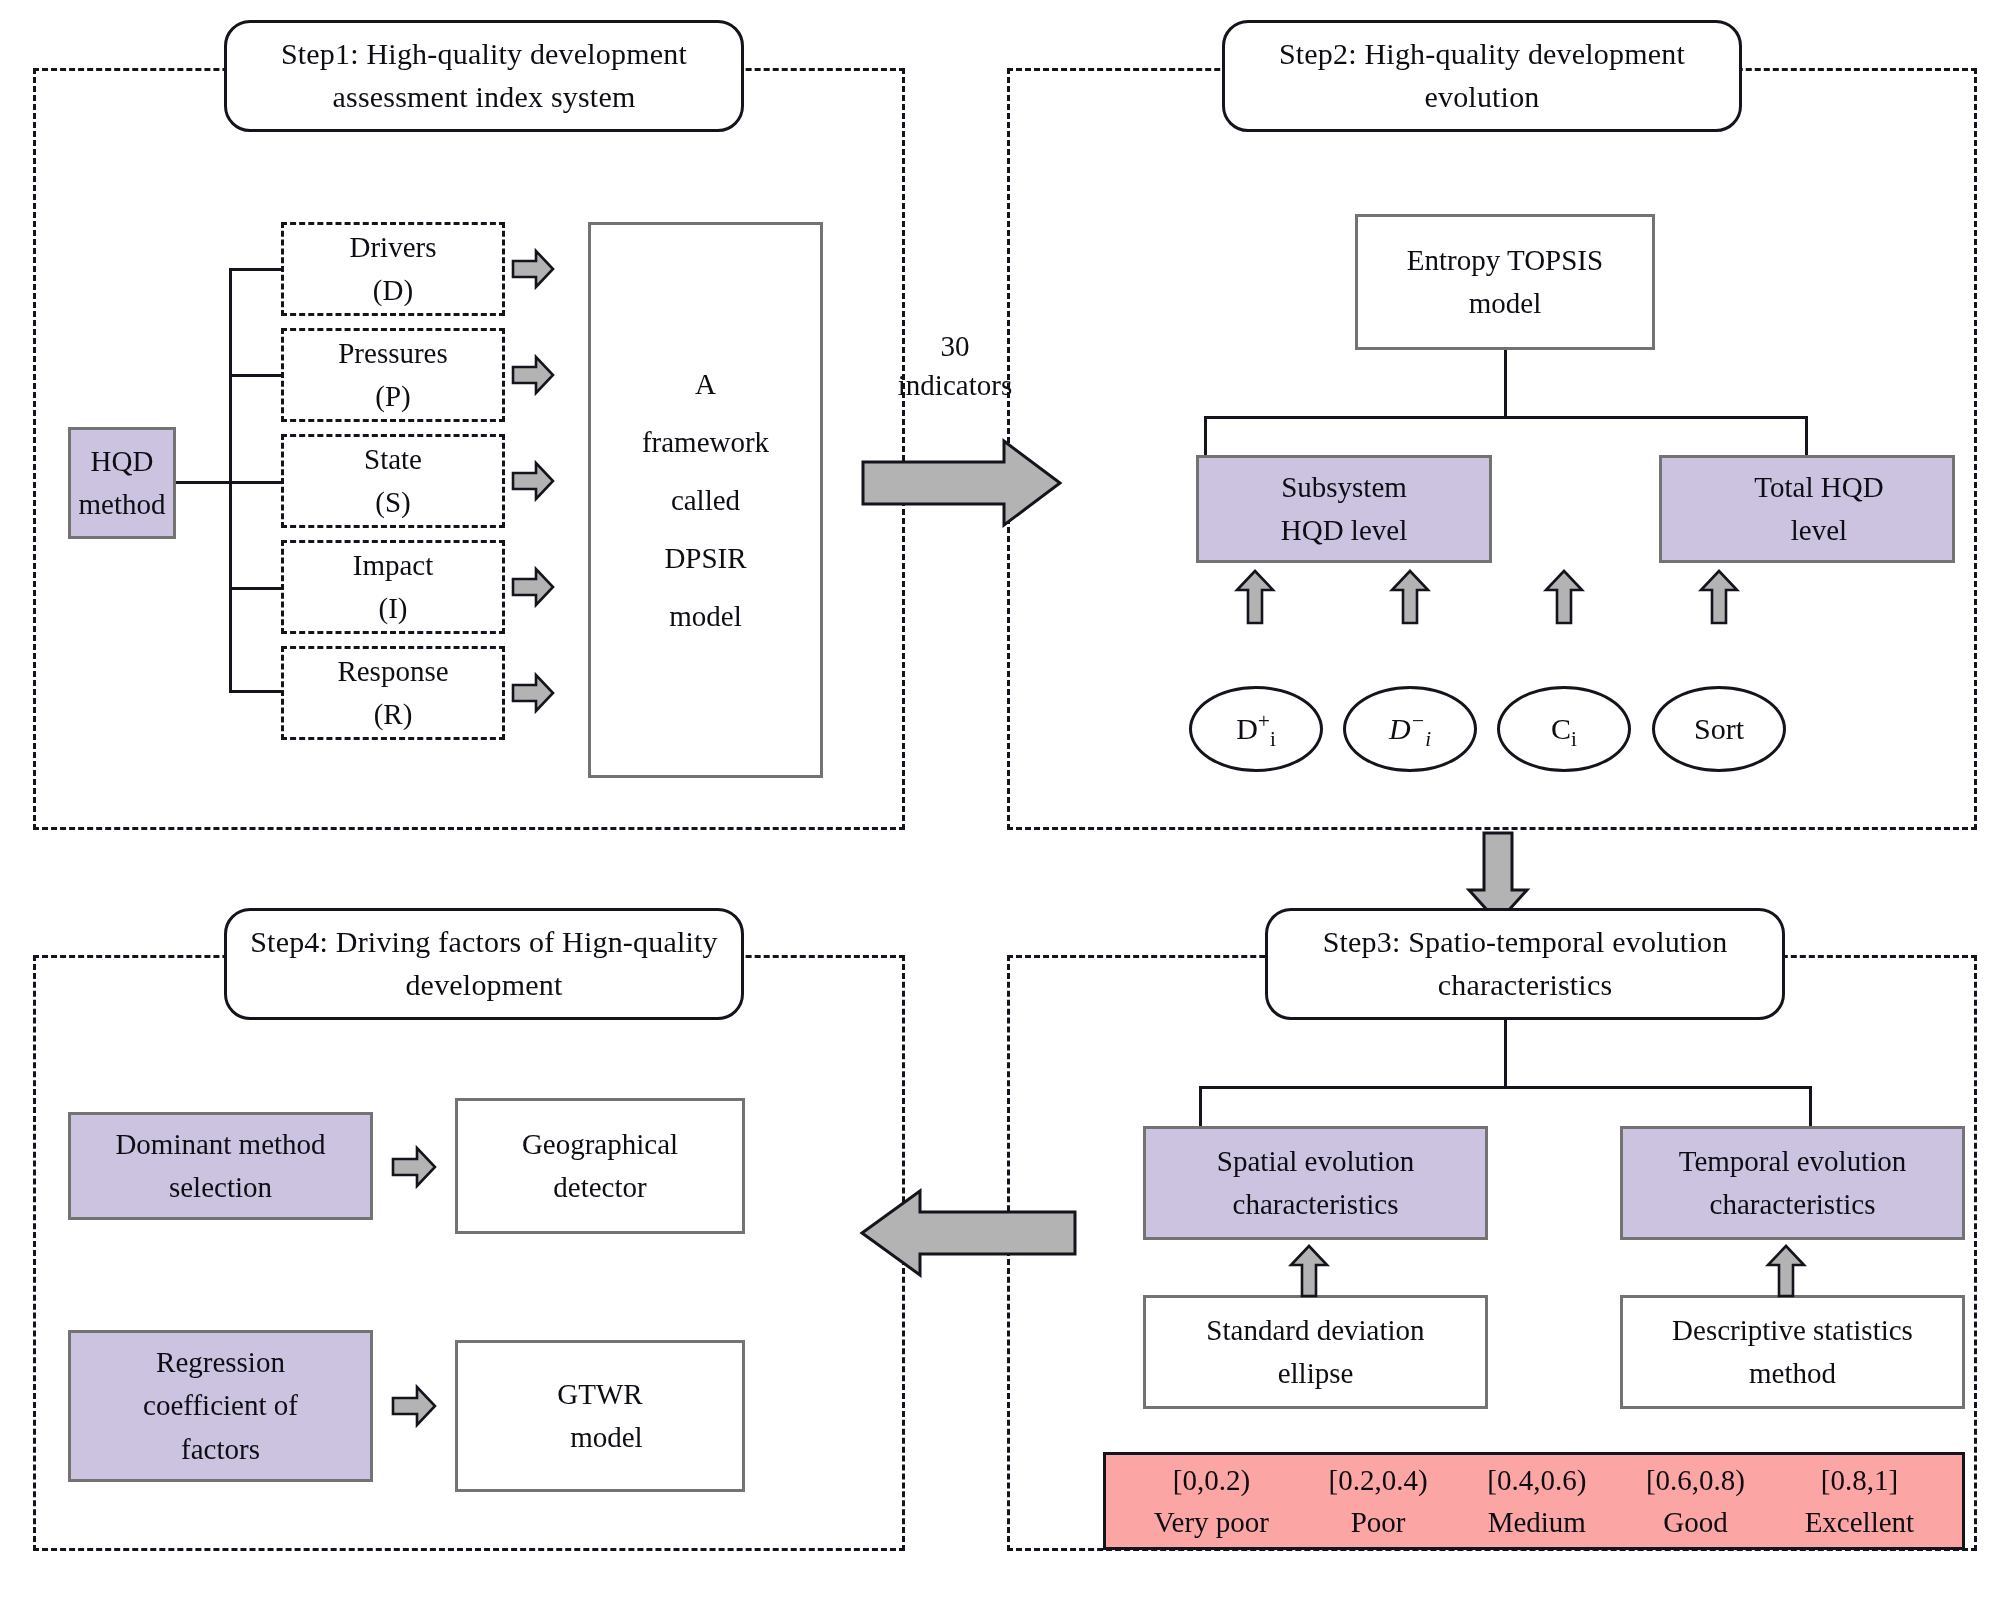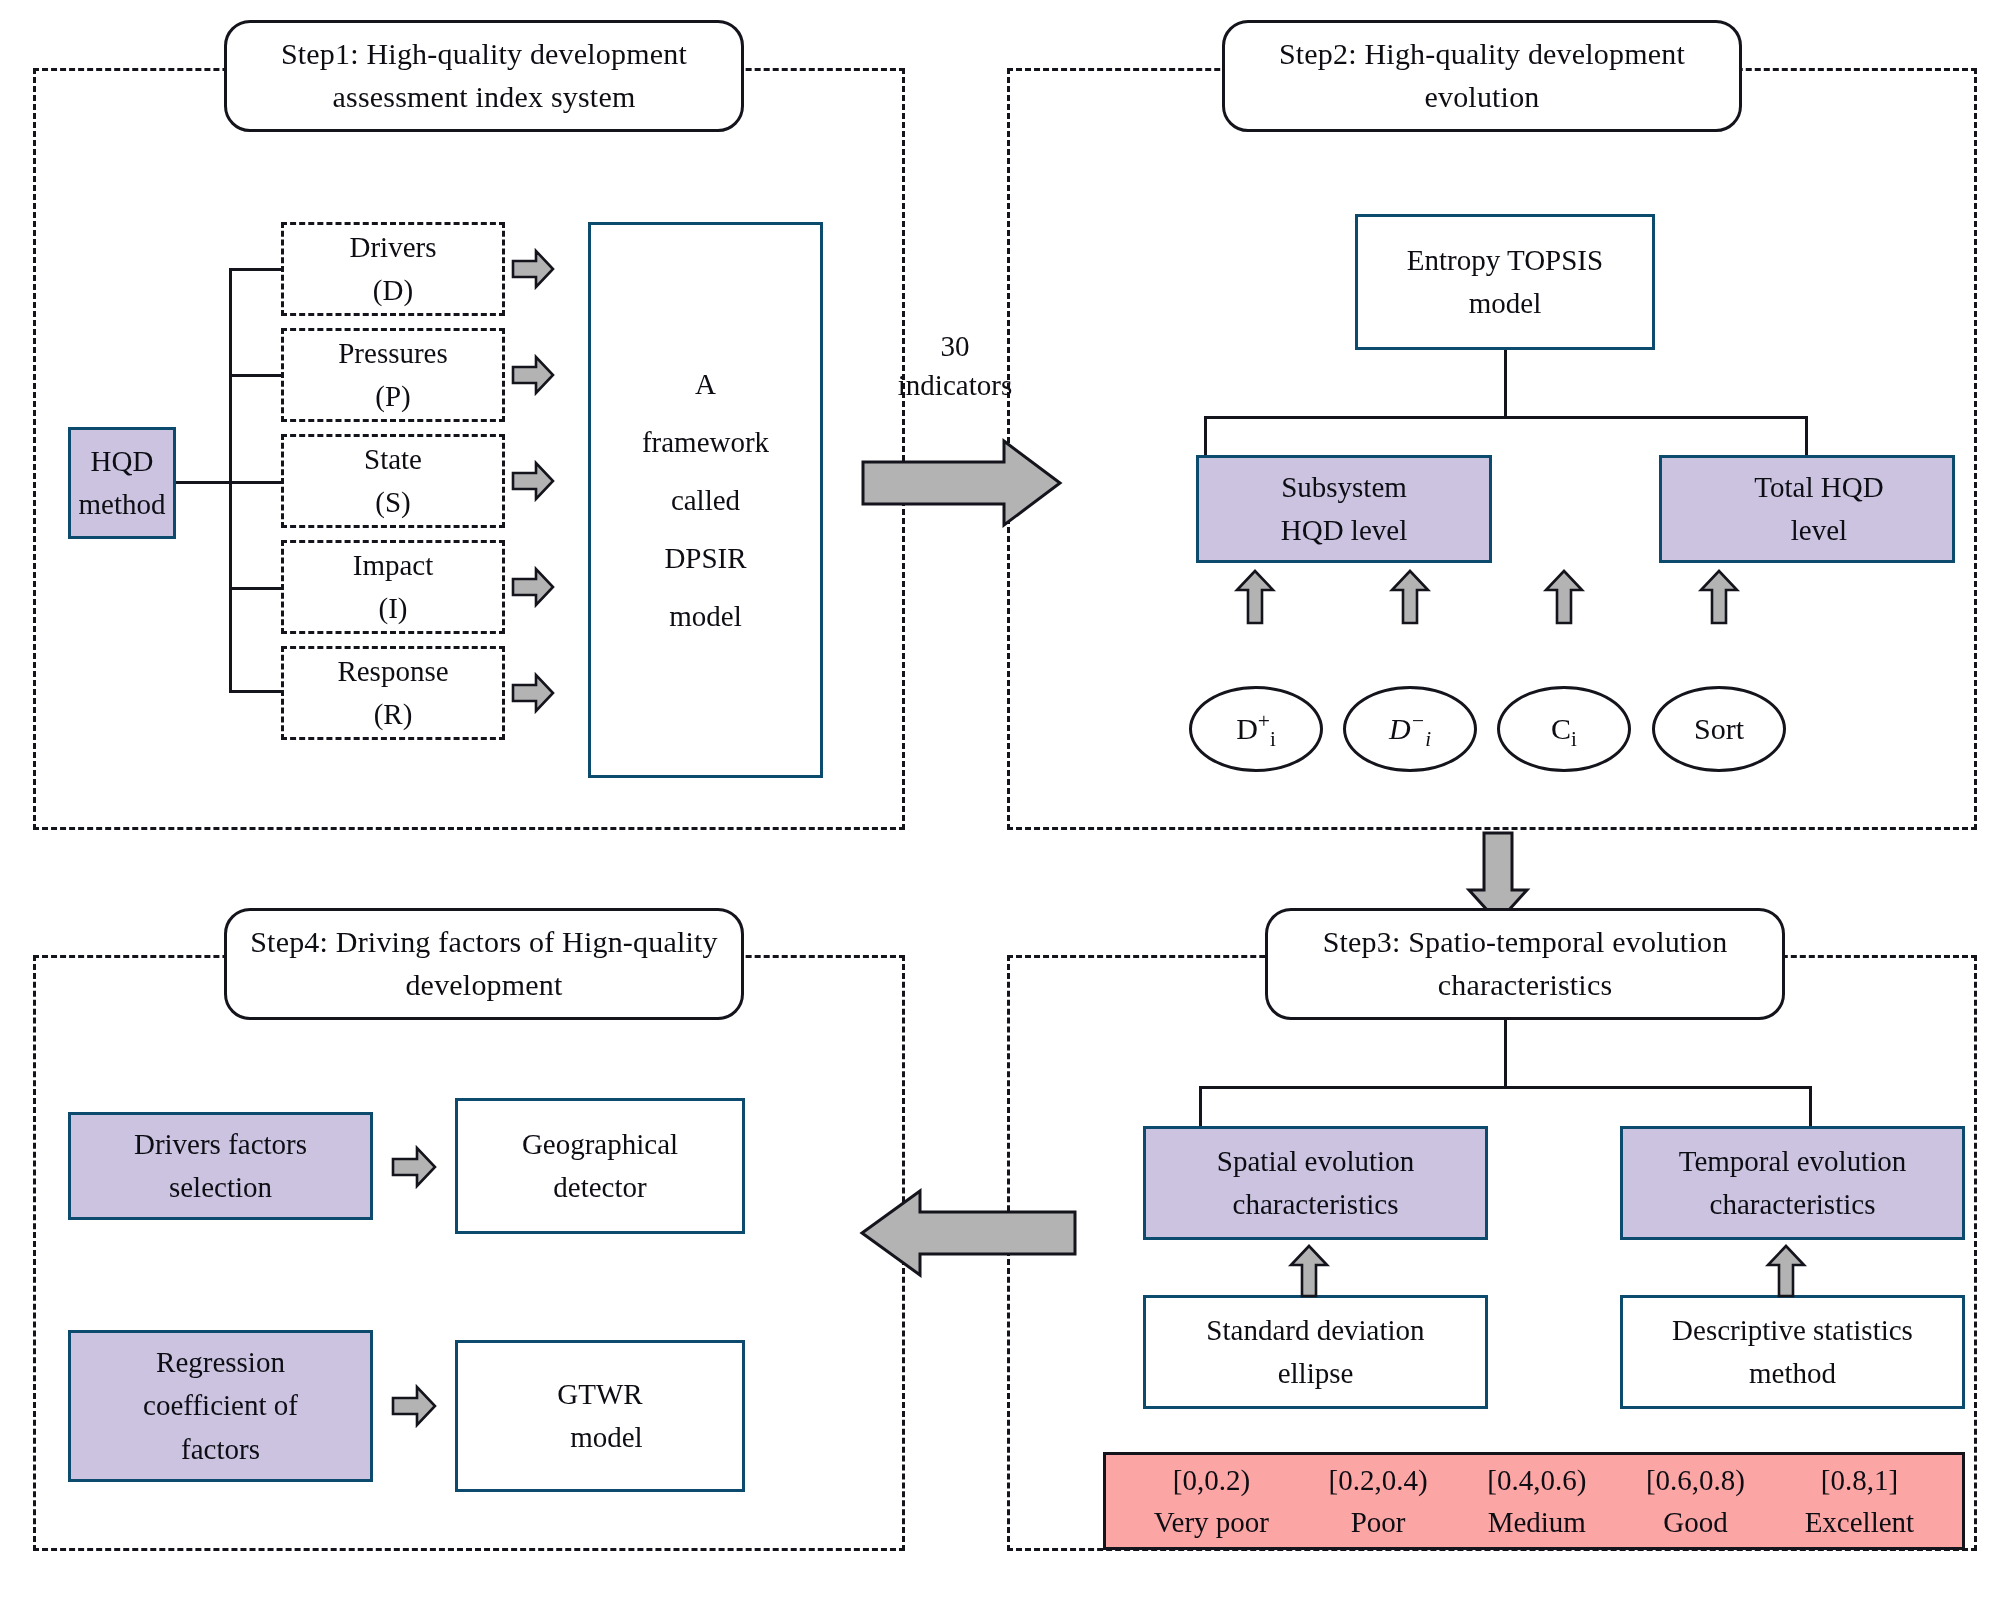--- a/index.html
+++ b/index.html
@@ -33,21 +33,21 @@
     text-align:center;
     line-height:1.42;
     font-size:30px;
     letter-spacing:.2px;
     z-index:6;
     padding:6px 4px;
   }
   .node{
     position:absolute;
     box-sizing:border-box;
-    border:3px solid #0c4a6e;
+    border:3px solid #737373;
     background:#ffffff;
     display:flex;
     align-items:center;
     justify-content:center;
     text-align:center;
     line-height:1.5;
     font-size:29px;
     z-index:4;
   }
   .node.purple{background:#cbc3e0;}
@@ -258,21 +258,21 @@
     </div>
   </div>
 
   <svg class="arrow" style="left:860px;top:1190px;" width="216" height="86" viewBox="0 0 216 86">
     <path d="M215 22 H60 V1 L2 43 L60 85 V64 H215 Z"></path>
     </svg>
 
   <div class="title-box" style="left:224px;top:908px;width:520px;height:112px;">Step4: Driving factors of
 Hign-quality development</div>
 
-  <div class="node purple" style="left:68px;top:1112px;width:305px;height:108px;white-space:pre-line;">Drivers factors
+  <div class="node purple" style="left:68px;top:1112px;width:305px;height:108px;white-space:pre-line;">Dominant method
 selection</div>
   <svg class="arrow small" style="left:392px;top:1147px;" width="44" height="40" viewBox="0 0 44 40">
     <path d="M1 12 H25 V1 L43 20 L25 39 V28 H1 Z"></path>
     </svg>
   <div class="node" style="left:455px;top:1098px;width:290px;height:136px;white-space:pre-line;">Geographical
 detector</div>
 
   <div class="node" style="left:68px;top:1330px;width:305px;height:152px;white-space:pre-line;background:#cbc3e0;">Regression
 coefficient of
 factors</div>

